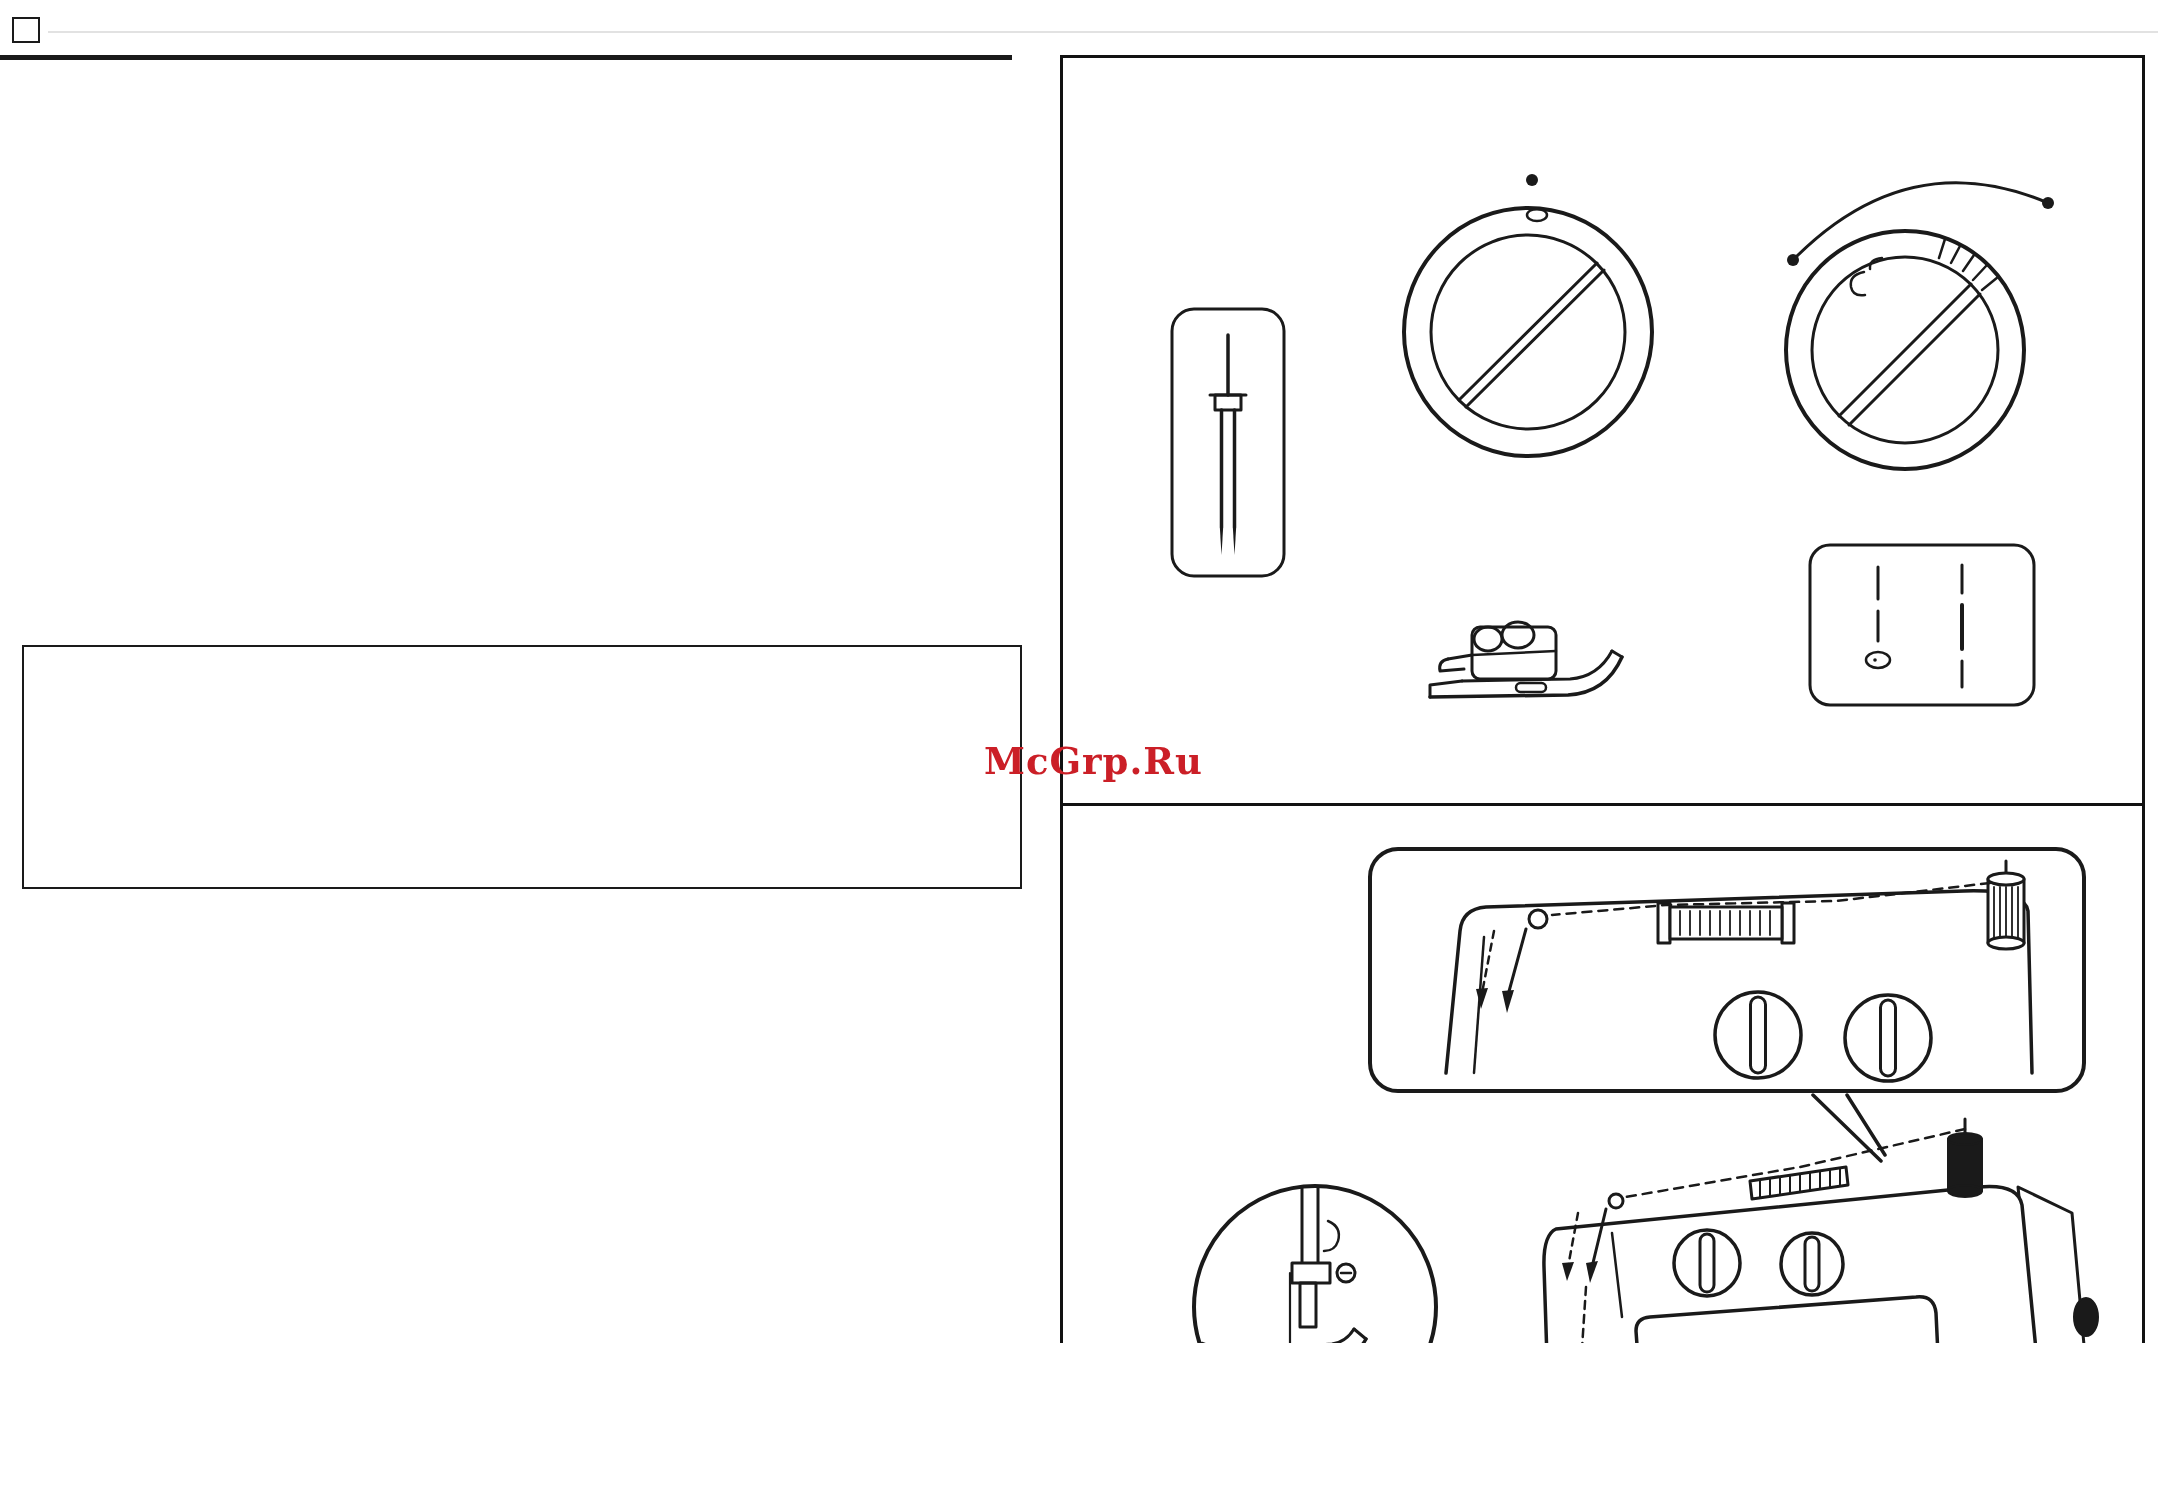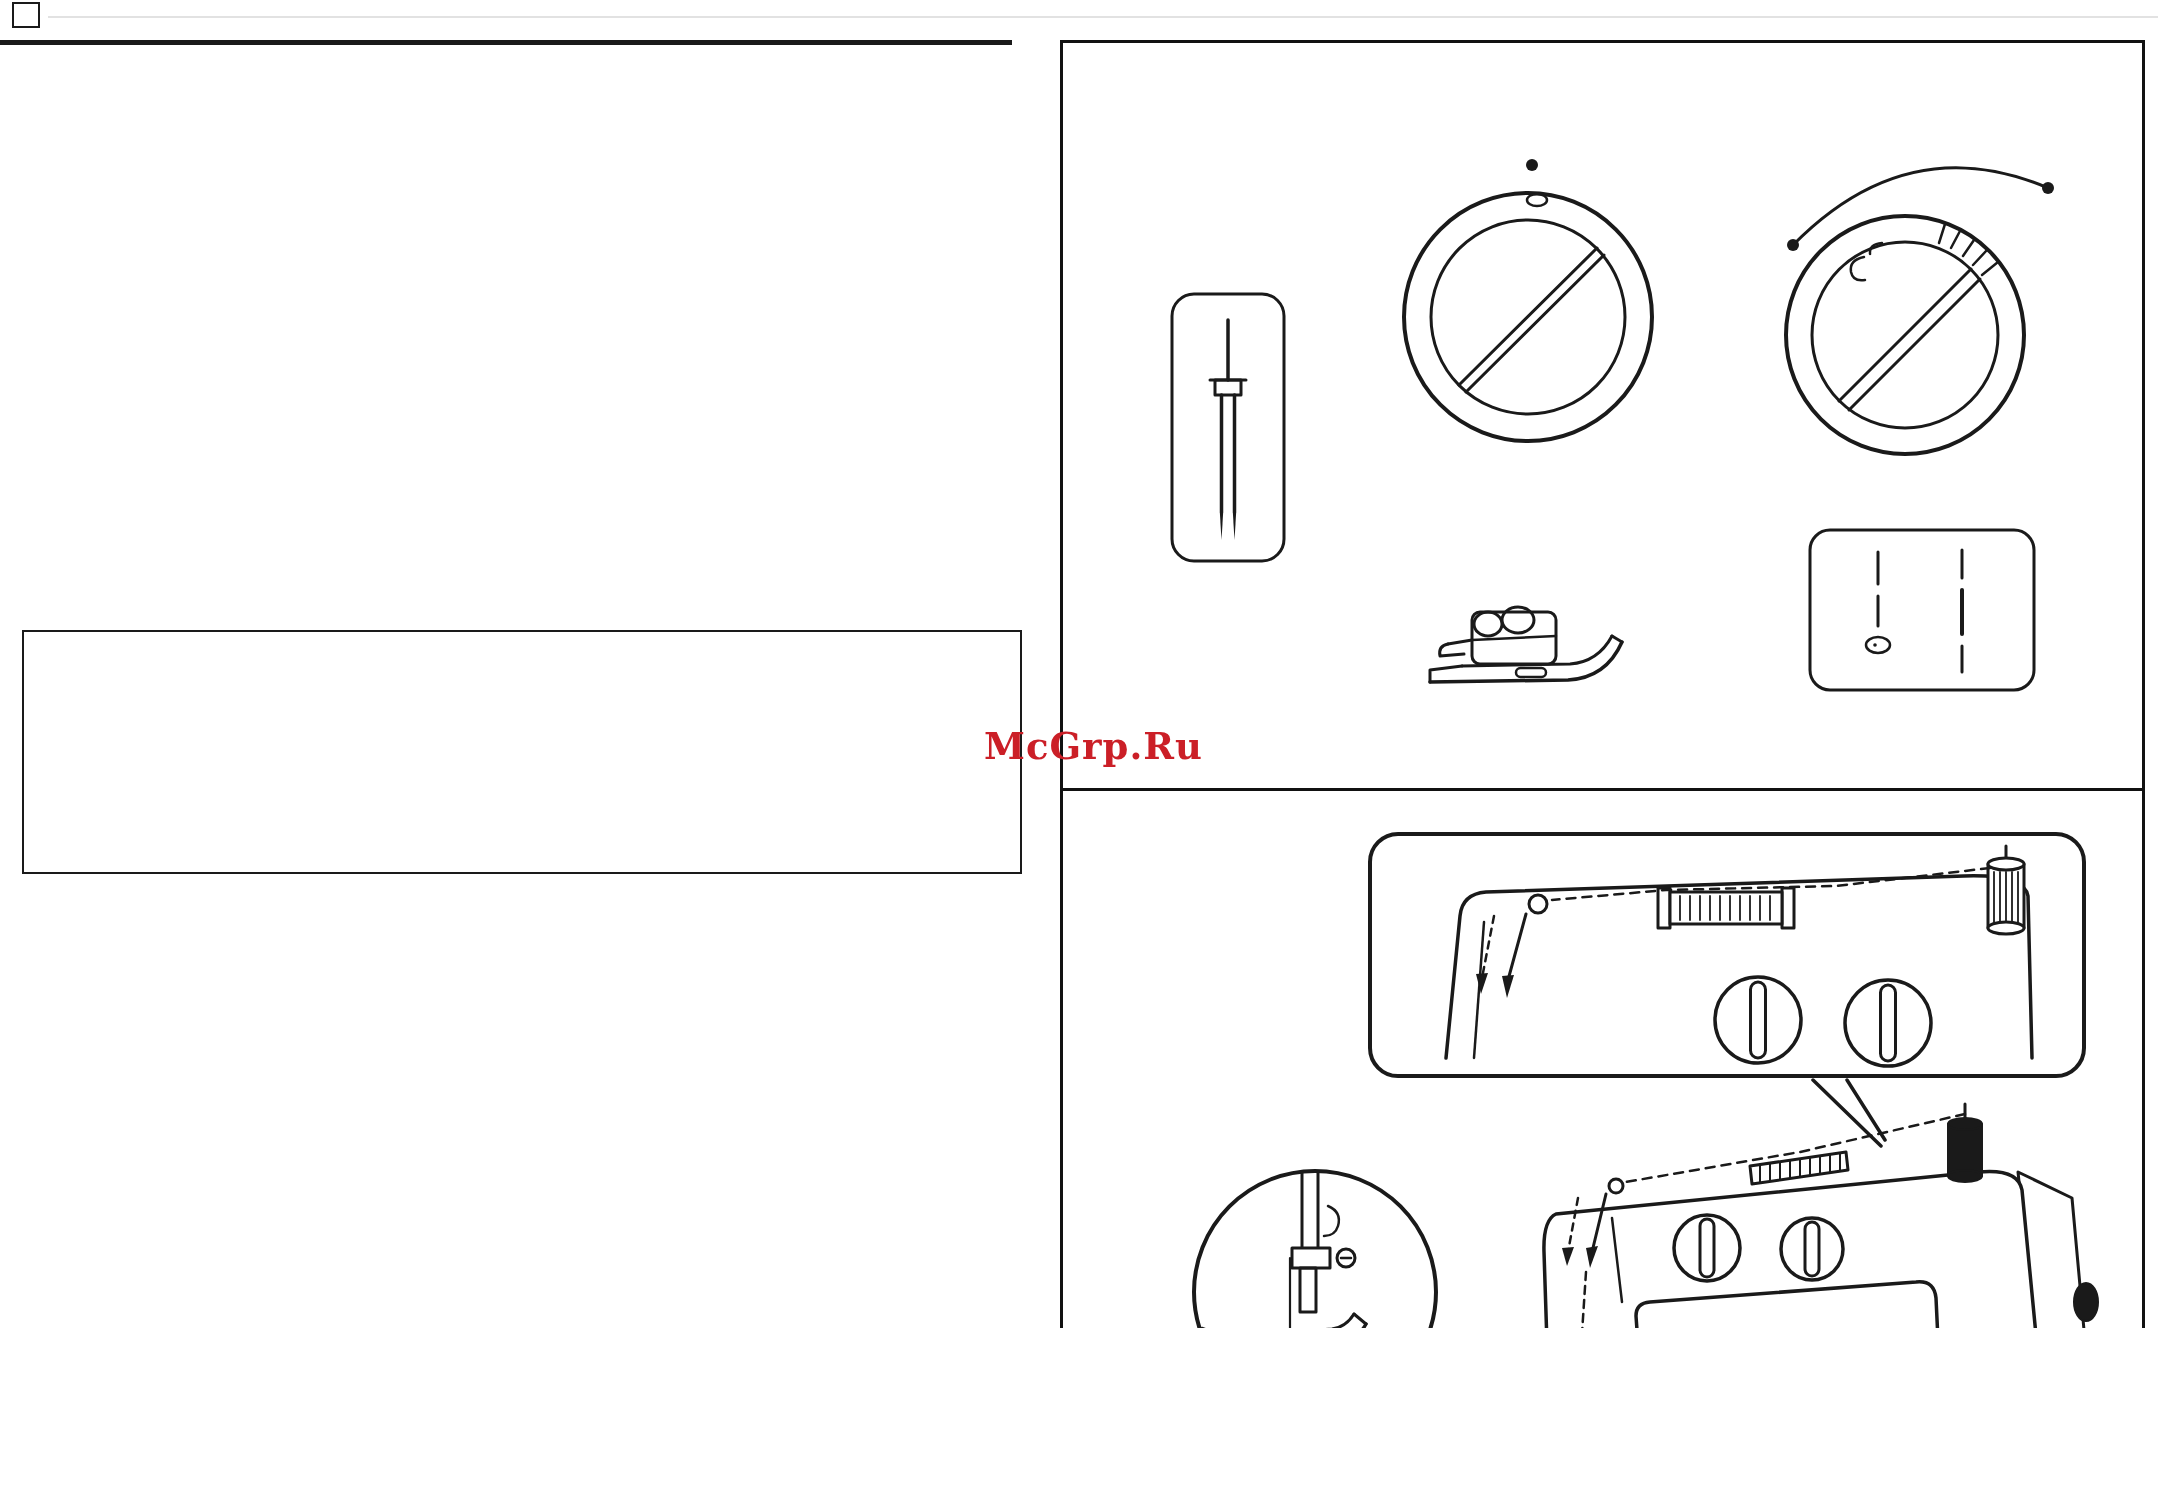--- a/index.html
+++ b/index.html
@@ -2,20 +2,21 @@
 <html><head>
 <meta charset="utf-8">
 <style>
   html,body{margin:0;padding:0;background:#ffffff;}
   .page{
     position:relative;
     width:2158px;height:1328px;
     background:#ffffff;
     overflow:hidden;
     font-family:"Liberation Sans", sans-serif;
+    margin-top:15px;
   }
   .corner-square{
     position:absolute;left:12px;top:2px;width:24px;height:22px;
     border:2px solid #1a1a1a;background:#fff;
   }
   .header-rule{
     position:absolute;left:48px;top:16px;width:2110px;height:2px;
     background:#e2e2e2;
   }
   .rule-top{

